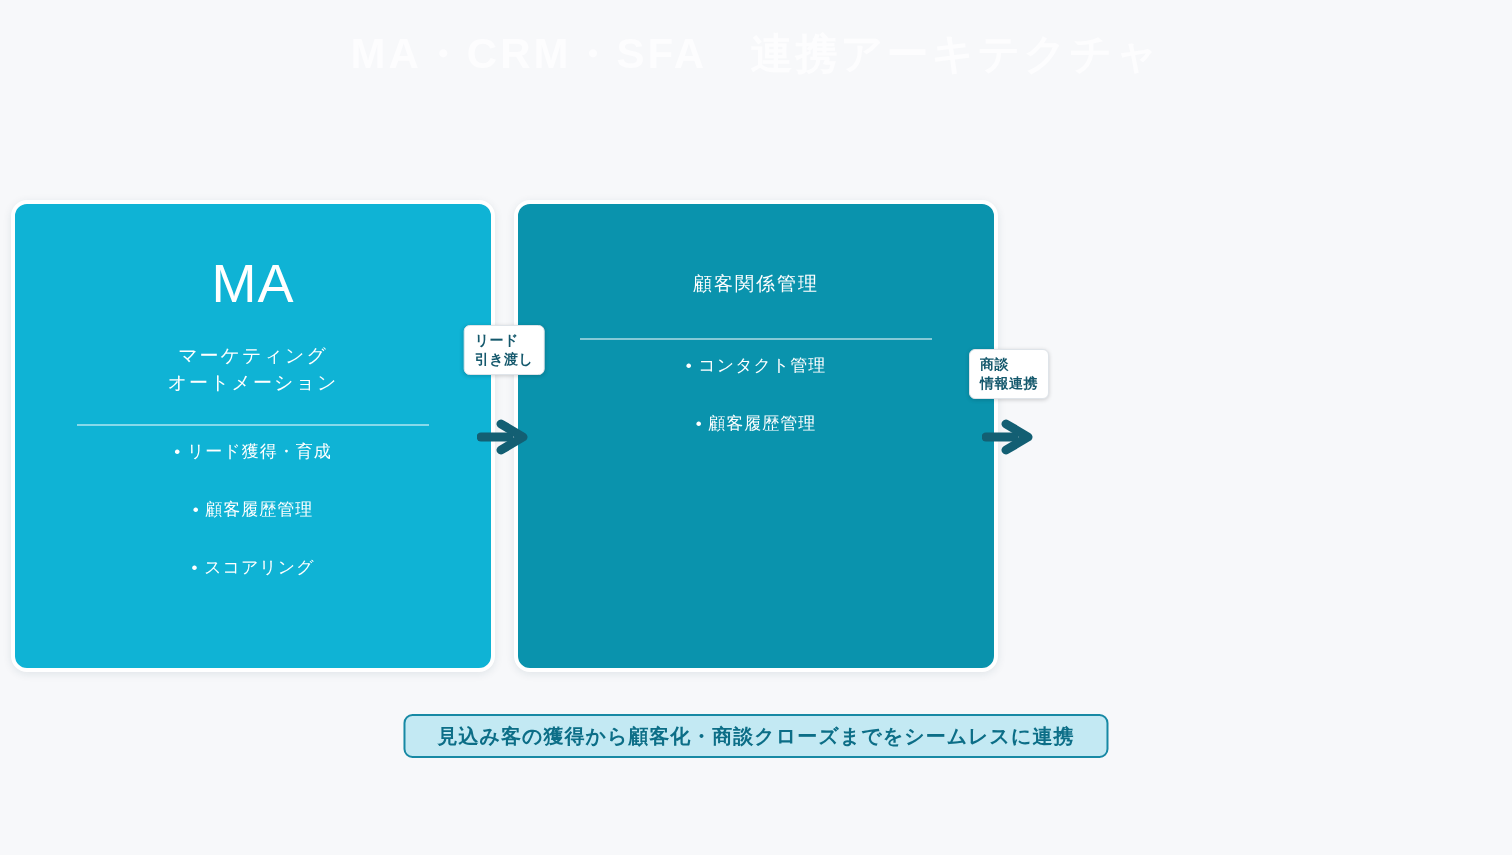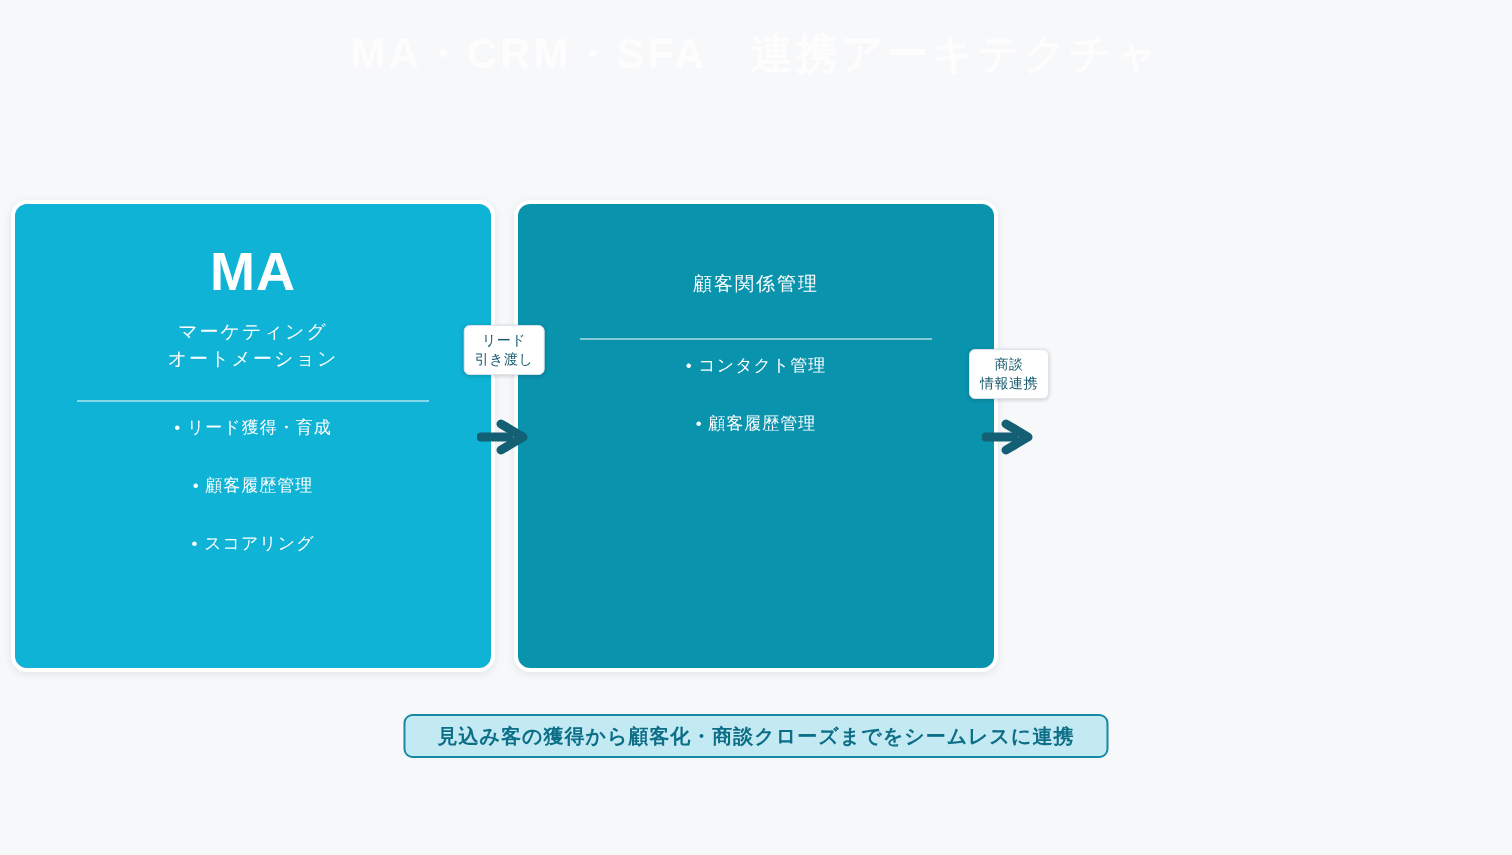--- a/index.html
+++ b/index.html
@@ -17,21 +17,21 @@
     box-sizing:border-box;border:4px solid #ffffff;border-radius:16px;
     box-shadow:0 2px 8px rgba(20,60,80,0.10);
     color:#ffffff;display:flex;flex-direction:column;align-items:center;
     padding-top:36px;
   }
   .card-ma{left:11px;}
   .card-crm{left:514px;}
   .card-sfa{left:1016px;}
 
   .card-title{
-    margin:0;font-size:54px;font-weight:700;line-height:62px;letter-spacing:1px;
+    margin:12px;font-size:54px;font-weight:400;line-height:62px;letter-spacing:1px;
   }
   .card-subtitle{
     height:80px;display:flex;flex-direction:column;justify-content:center;
     align-items:center;margin-top:4px;
     font-size:19px;letter-spacing:2px;line-height:1.4;font-weight:400;
   }
   .card-divider{
     width:74%;height:0;border:none;border-top:2px solid rgba(255,255,255,0.5);
     margin:14px auto 0 auto;
   }
@@ -40,22 +40,22 @@
   }
   .feature-item{
     font-size:17px;letter-spacing:1px;line-height:24px;margin-bottom:34px;
   }
   .feature-item::before{content:"\2022\00a0";}
 
   .connector-label{
     position:absolute;top:325px;transform:translateX(-50%);
     background:#ffffff;border:1px solid #dfe4e9;border-radius:6px;
     box-shadow:0 1px 4px rgba(0,0,0,0.18);
-    padding:5px 10px;text-align:center;
-    font-size:14px;font-weight:400;line-height:1.35;letter-spacing:0.5px;
+    padding:5px 10px;text-align:left;
+    font-size:14px;font-weight:700;line-height:1.35;letter-spacing:0.5px;
     white-space:nowrap;
   }
   .connector-label-1{left:504px;}
   .connector-label-2{left:1009px;margin-top:24px;}
 
   .arrow{
     position:absolute;top:417px;transform:translateX(-50%);
     width:52px;height:40px;display:block;
   }
   .arrow-1{left:503px;}

